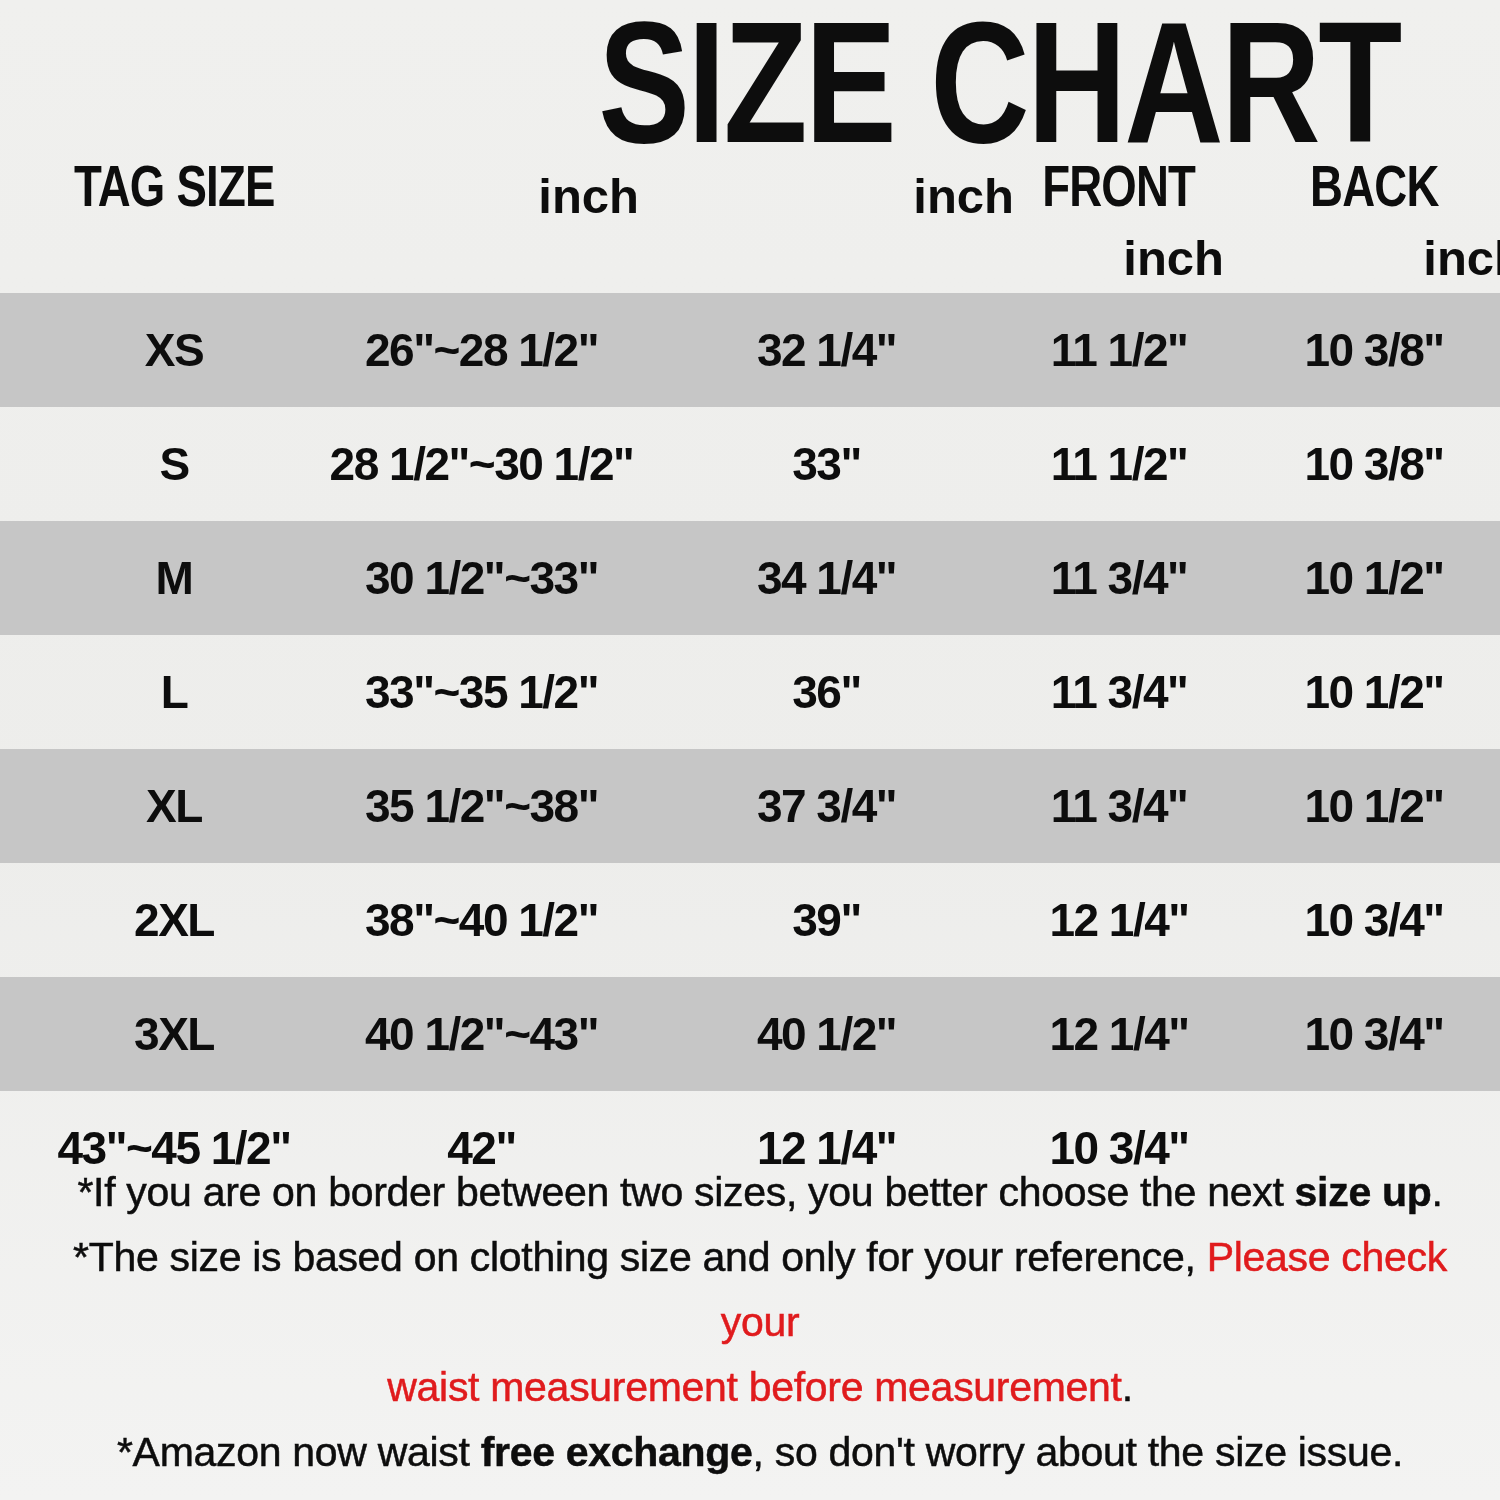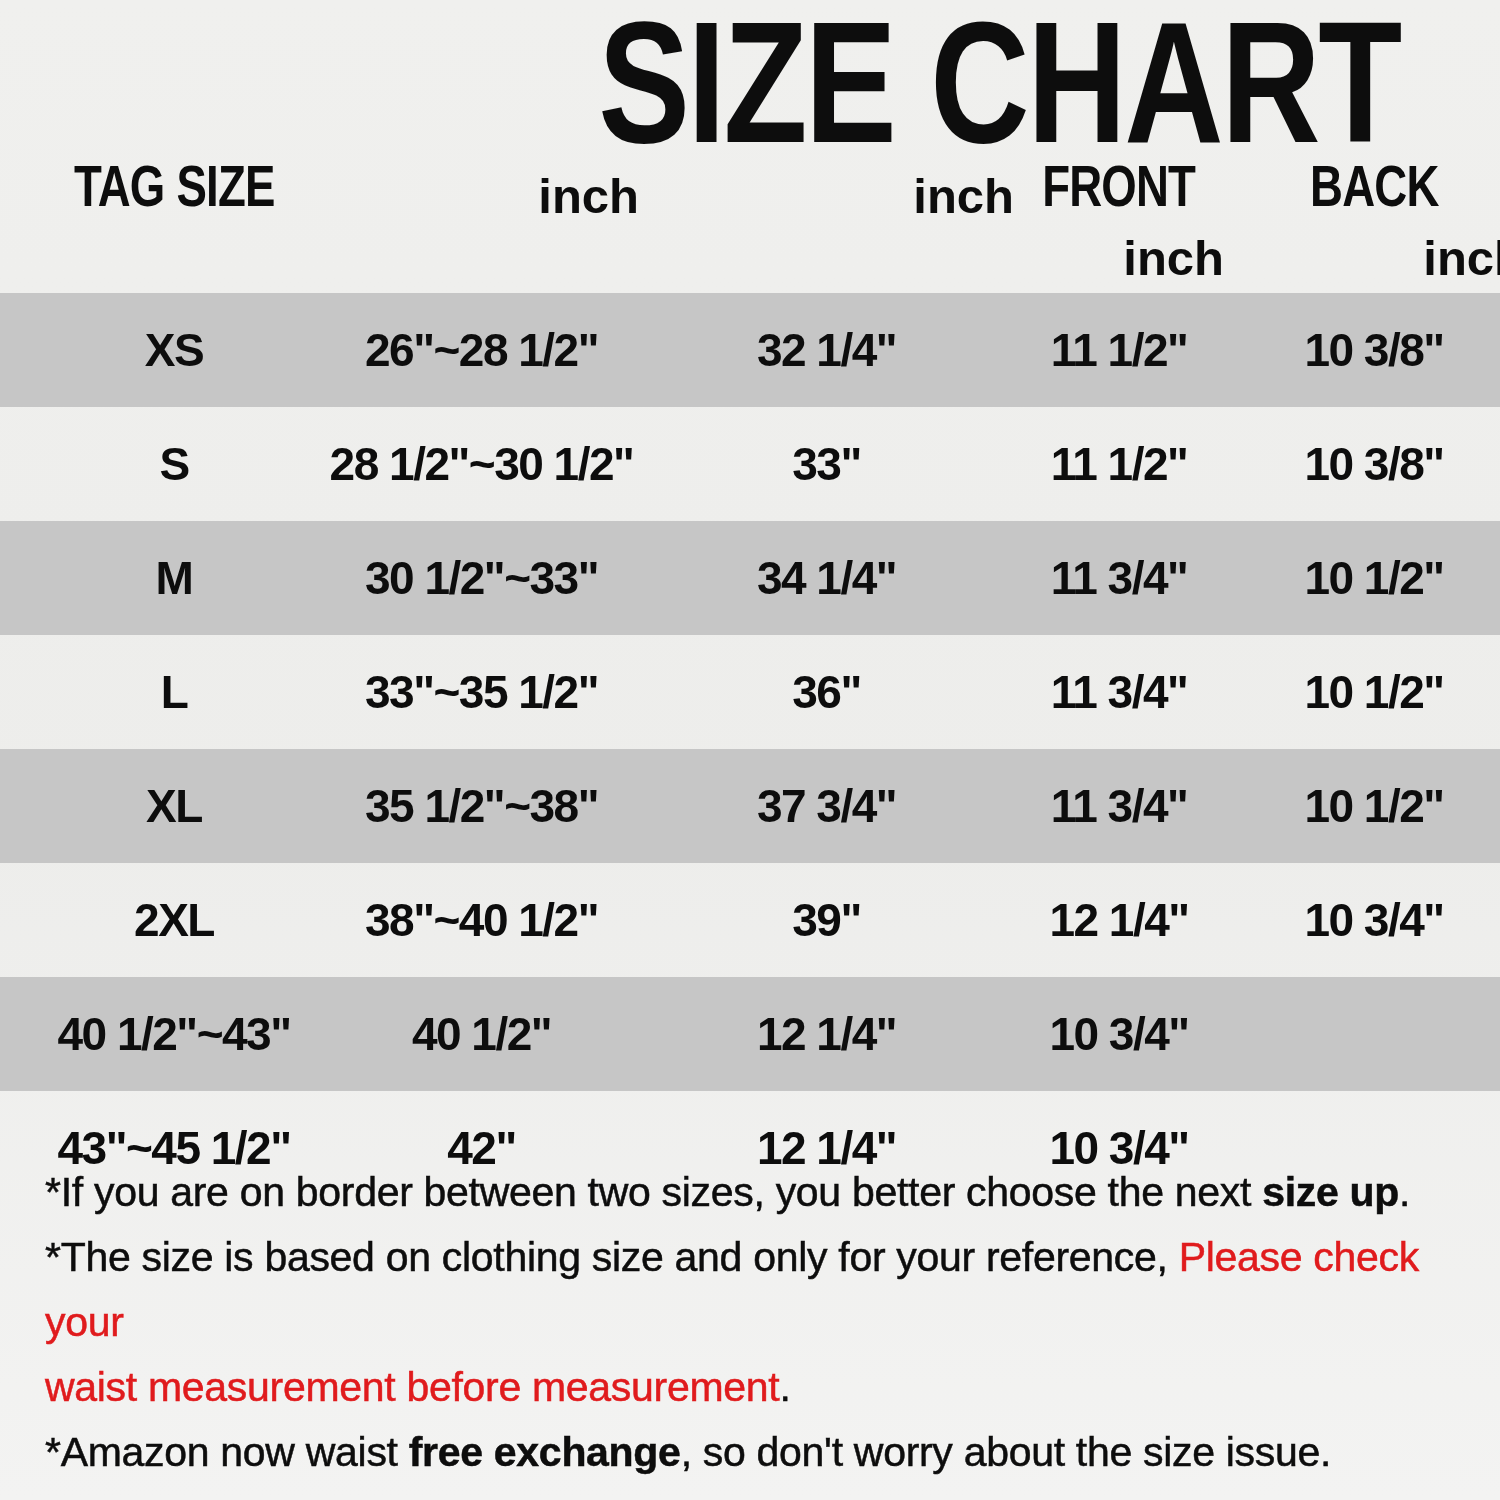--- a/index.html
+++ b/index.html
@@ -47,21 +47,21 @@
   }
   .notes {
     position: absolute;
     top: 1160px; left: 45px; right: 25px;
     font-size: 41px;
     line-height: 65px;
     letter-spacing: -0.3px;
     font-weight: normal;
     -webkit-text-stroke: 0.5px currentColor;
   }
-  .notes p { margin: 0; }
+  .notes p { margin: 0; text-align: center; }
   .notes b { font-weight: bold; }
   .red { color: var(--red, #e01b1d); }
 </style>
 </head>
 <body>
 
 <div class="canvas">
 
   <div class="title">
     <span class="squeeze">SIZE CHART</span>
@@ -125,20 +125,21 @@
       <span class="cell">10 1/2"</span>
     </div>
     <div class="grid row">
       <span class="cell">2XL</span>
       <span class="cell">38"~40 1/2"</span>
       <span class="cell">39"</span>
       <span class="cell">12 1/4"</span>
       <span class="cell">10 3/4"</span>
     </div>
     <div class="grid row">
+      <span class="cell">3XL</span>
       <span class="cell">40 1/2"~43"</span>
       <span class="cell">40 1/2"</span>
       <span class="cell">12 1/4"</span>
       <span class="cell">10 3/4"</span>
     </div>
     <div class="grid row">
       <span class="cell">43"~45 1/2"</span>
       <span class="cell">42"</span>
       <span class="cell">12 1/4"</span>
       <span class="cell">10 3/4"</span>

